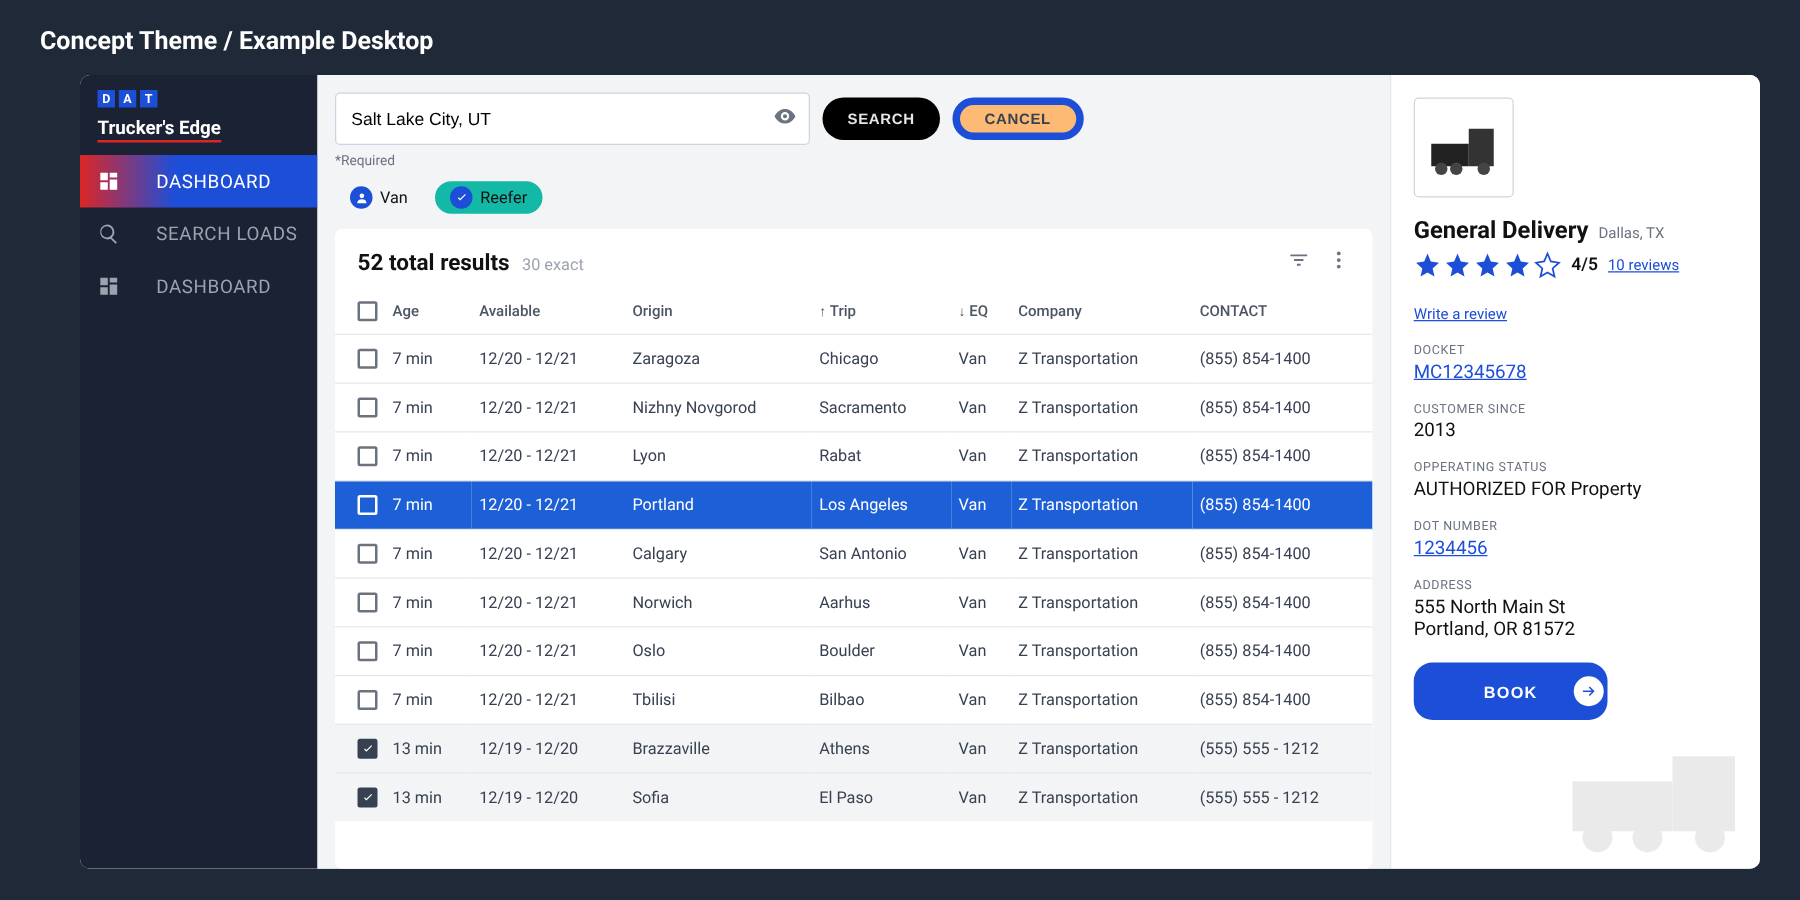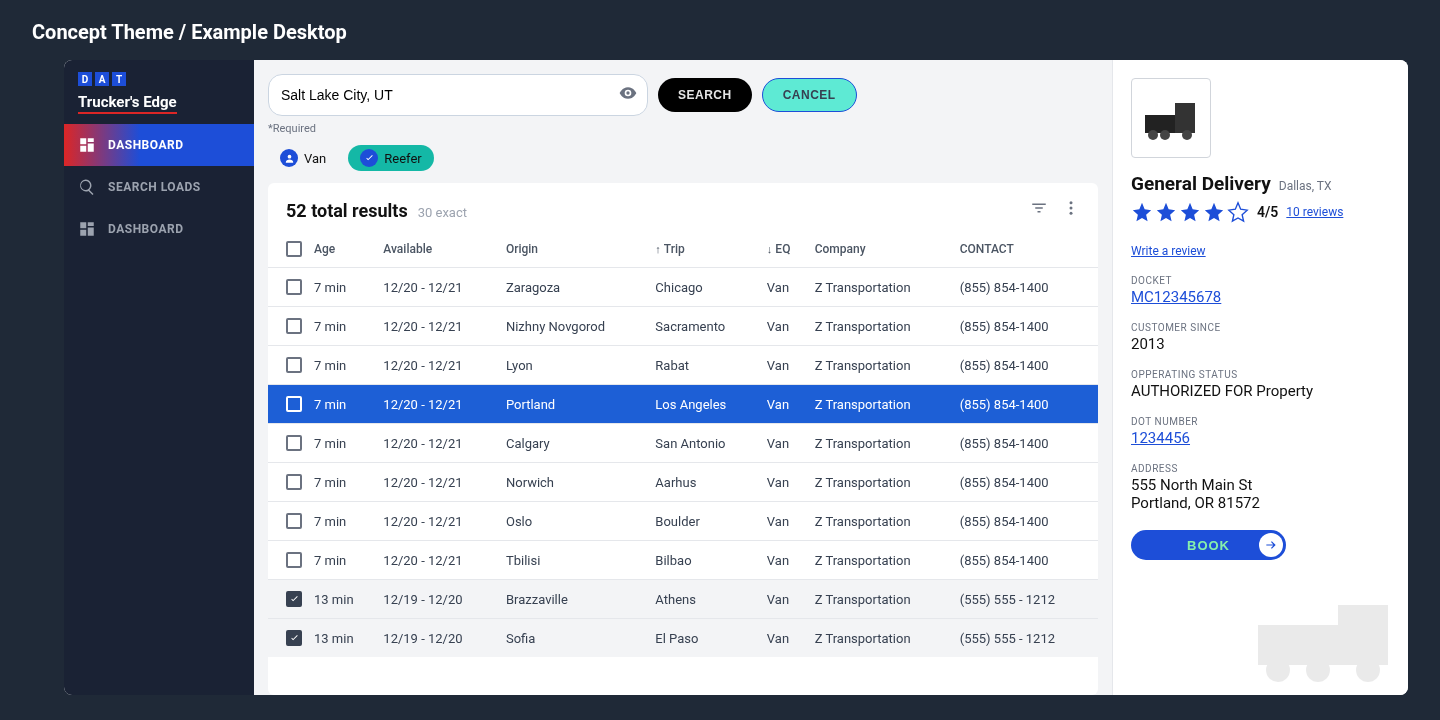--- a/index.html
+++ b/index.html
@@ -6,34 +6,34 @@
 body { font-family: -apple-system, BlinkMacSystemFont, "Segoe UI", Roboto, Helvetica, Arial, sans-serif; background: #1f2937; color: #111; }
 .page-title { color: #fff; font-size: 20px; font-weight: 700; padding: 20px 32px 16px; }
 .app { display: flex; margin: 0 32px 32px 64px; background: #fff; border-radius: 8px; overflow: hidden; height: 635px; }
 
 
 .sidebar { width: 190px; background: #1a2234; color: #fff; flex-shrink: 0; }
 .brand { padding: 12px 14px 10px; }
 .brand-logo { display: flex; gap: 3px; margin-bottom: 6px; }
 .brand-logo span { width: 14px; height: 14px; background: #1d4ed8; color: #fff; font-size: 10px; font-weight: 700; display: flex; align-items: center; justify-content: center; }
 .brand-name { font-size: 15px; font-weight: 700; border-bottom: 2px solid #dc2626; display: inline-block; padding-bottom: 1px; }
-.nav-item { display: flex; align-items: center; gap: 12px; padding: 12px 14px; font-size: 12px; font-weight: 700; letter-spacing: 0.5px; color: #9ca3af; cursor: pointer; }
+.nav-item { display: flex; align-items: center; gap: 29px; padding: 12px 14px; font-size: 15px; font-weight: 400; letter-spacing: 0.5px; color: #9ca3af; cursor: pointer; }
 .nav-item.active { background: linear-gradient(90deg, #dc2626 0%, #1d4ed8 40%); color: #fff; }
 .nav-icon { width: 18px; height: 18px; display: flex; align-items: center; justify-content: center; }
 .nav-icon svg { width: 18px; height: 18px; fill: currentColor; }
 
 
 .main { flex: 1; background: #f3f4f6; display: flex; flex-direction: column; min-width: 0; }
 .searchbar { display: flex; gap: 10px; align-items: center; padding: 14px 14px 6px; }
 .search-input-wrap { position: relative; flex: 0 0 380px; }
-.search-input { width: 100%; height: 42px; border: 1px solid #cbd5e1; border-radius: 14px; padding: 0 40px 0 12px; font-size: 14px; background: #fff; }
+.search-input { width: 100%; height: 42px; border: 1px solid #cbd5e1; border-radius: 4px; padding: 0 40px 0 12px; font-size: 14px; background: #fff; }
 .eye-icon { position: absolute; right: 10px; top: 50%; transform: translateY(-50%); color: #6b7280; }
 .btn { height: 34px; padding: 0 20px; border-radius: 18px; border: none; font-size: 12px; font-weight: 700; letter-spacing: 0.5px; cursor: pointer; }
 .btn-primary { background: #000; color: #e5e5e5; }
-.btn-secondary { background: #5eead4; color: #374151; border: 1px solid #1d4ed8; }
+.btn-secondary { background: #fdba74; color: #374151; border: 6px solid #1d4ed8; }
 .required { font-size: 11px; color: #6b7280; padding: 0 14px 10px; }
 
 .chips { display: flex; gap: 10px; padding: 0 14px 12px; }
 .chip { display: flex; align-items: center; gap: 6px; padding: 4px 12px; border-radius: 14px; font-size: 13px; cursor: pointer; }
 .chip.active { background: #14b8a6; }
 .chip-icon { width: 18px; height: 18px; border-radius: 50%; background: #1d4ed8; display: flex; align-items: center; justify-content: center; }
 .chip-icon svg { width: 11px; height: 11px; fill: #fff; }
 
 .results-card { background: #fff; border-radius: 6px; margin: 0 14px; flex: 1; overflow: hidden; display: flex; flex-direction: column; }
 .results-header { display: flex; align-items: center; justify-content: space-between; padding: 16px 18px 10px; }
@@ -66,21 +66,21 @@
 .star { width: 22px; height: 22px; }
 .star.filled { fill: #1d4ed8; }
 .star.empty { fill: none; stroke: #1d4ed8; stroke-width: 1.5; }
 .rating-text { font-size: 14px; font-weight: 600; }
 .reviews-link { font-size: 12px; color: #1d4ed8; text-decoration: underline; cursor: pointer; }
 .write-review { font-size: 12px; color: #1d4ed8; text-decoration: underline; cursor: pointer; display: inline-block; margin-top: 21px; }
 .detail-field { margin-top: 16px; }
 .detail-label { font-size: 10px; color: #6b7280; letter-spacing: 0.5px; text-transform: uppercase; }
 .detail-value { font-size: 15px; margin-top: 2px; }
 .detail-value.link { color: #1d4ed8; text-decoration: underline; cursor: pointer; }
-.book-btn { width: 155px; height: 30px; background: #1d4ed8; color: #86efac; border: none; border-radius: 15px; font-size: 13px; font-weight: 700; letter-spacing: 1px; margin-top: 18px; display: flex; align-items: center; justify-content: center; position: relative; cursor: pointer; }
+.book-btn { width: 155px; height: 46px; background: #1d4ed8; color: #ffffff; border: none; border-radius: 15px; font-size: 13px; font-weight: 700; letter-spacing: 1px; margin-top: 18px; display: flex; align-items: center; justify-content: center; position: relative; cursor: pointer; }
 .book-arrow { position: absolute; right: 3px; width: 24px; height: 24px; background: #fff; border-radius: 50%; display: flex; align-items: center; justify-content: center; }
 .book-arrow svg { width: 14px; height: 14px; fill: #1d4ed8; }
 .bg-truck { position: absolute; bottom: 0; right: 0; opacity: 0.08; pointer-events: none; }
 </style>
 </head>
 <body>
 
 <div class="page-title">Concept Theme / Example Desktop</div>
 
 <div class="app">

